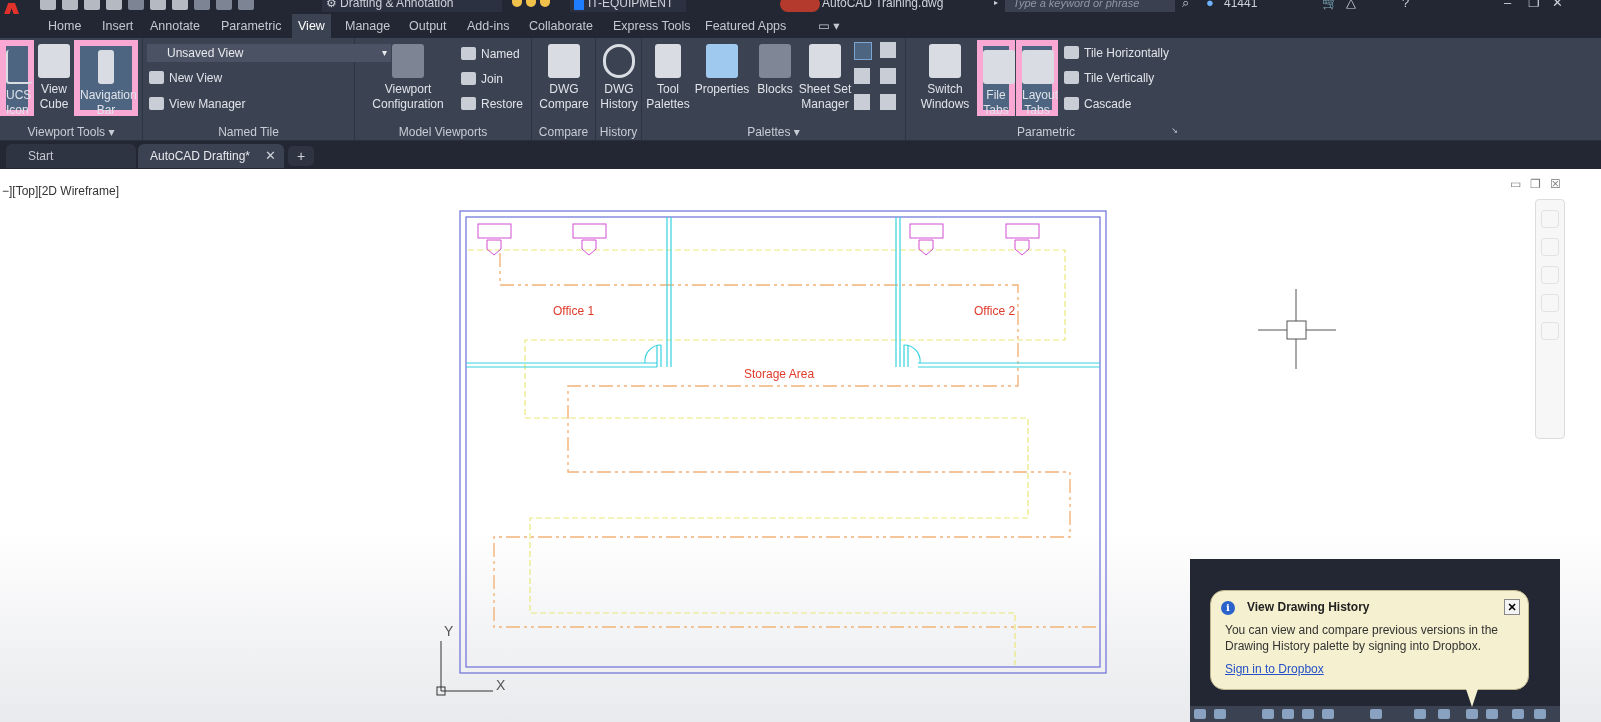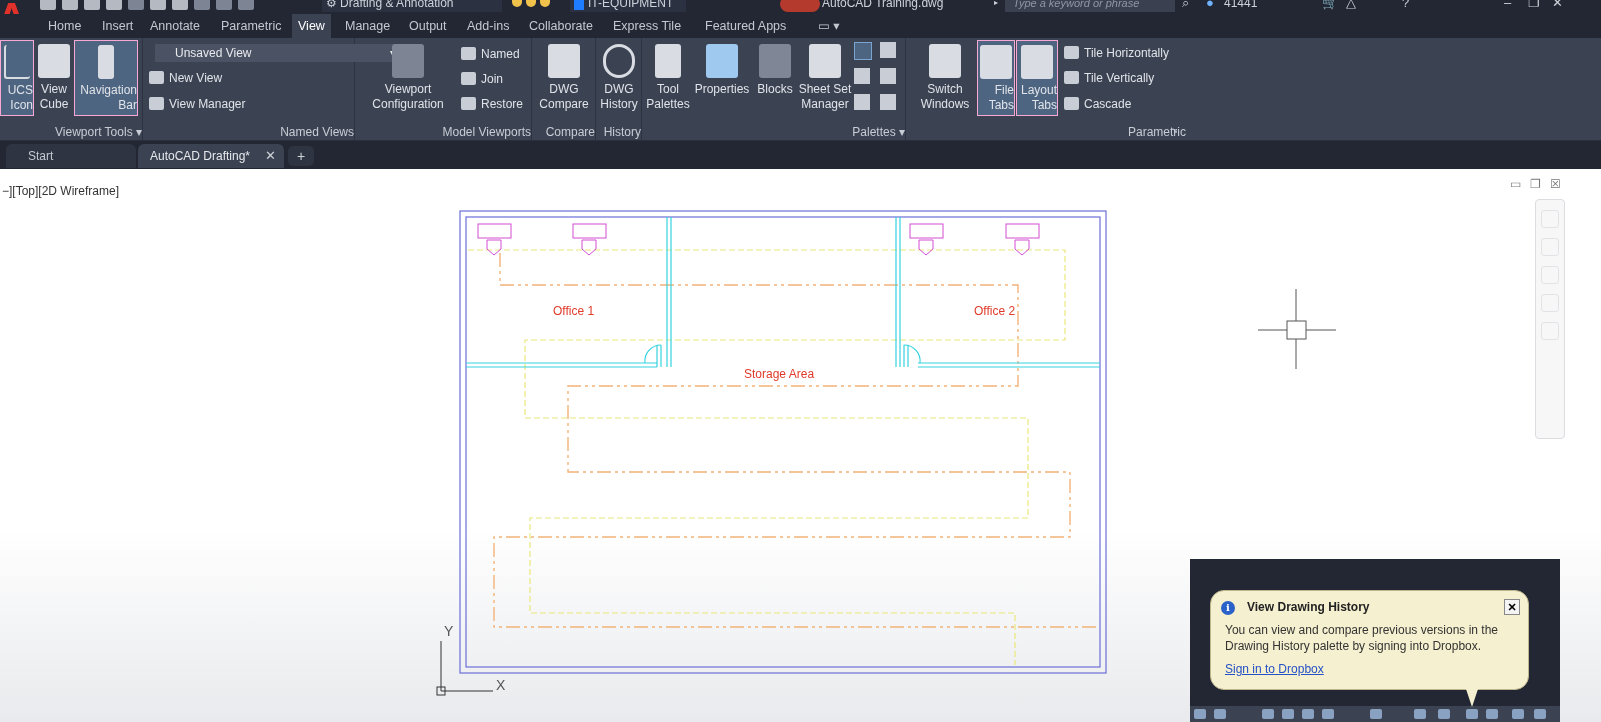--- a/index.html
+++ b/index.html
@@ -24,23 +24,23 @@
   .search-caret { position: absolute; left: 994px; top: -2px; color: #cdd2da; font-size: 8px; }
   .tr-icon { position: absolute; top: -6px; color: #cdd2da; font-size: 13px; line-height: 18px; }
   .user-name { position: absolute; left: 1224px; top: -6px; color: #cdd2da; font-size: 12px; line-height: 18px; }
 
   .mtab { position: absolute; top: 14px; height: 24px; line-height: 24px; color: #c3c8d1; font-size: 12.5px; padding: 0 6px; }
   .mtab.active { background: #3b4252; color: #fff; }
 
   
   #ribbon { position: absolute; left: 0; top: 38px; width: 1601px; height: 103px; background: #3b4353; border-bottom: 1px solid #2a2f3a; }
   .panel { position: absolute; top: 0; height: 103px; border-right: 1px solid #2d3340; }
-  .plabel { position: absolute; bottom: 2px; left: 0; right: 0; text-align: right; color: #c8ccd4; font-size: 12px; }
+  .plabel { position: absolute; bottom: 2px; left: 0; right: 0; text-align: center; color: #c8ccd4; font-size: 12px; }
   .bigbtn { position: absolute; top: 2px; height: 76px; text-align: center; color: #e0e3e8; font-size: 12px; line-height: 15px; }
-  .bigbtn.sel { background: #4e6582; border: 1px solid #f9a8d4; text-align: right; }
+  .bigbtn.sel { background: #4e6582; border: 6px solid #f9a8d4; }
   .bigbtn .ic { margin: 4px auto 4px; width: 32px; height: 34px; background: #d9dde3; border-radius: 3px; }
   .smbtn { position: absolute; height: 20px; line-height: 20px; color: #e0e3e8; font-size: 12px; padding-left: 22px; white-space: nowrap; }
   .smbtn::before { content: ""; position: absolute; left: 2px; top: 3px; width: 15px; height: 13px; background: #c9ced6; border-radius: 2px; }
   .dropdown { position: absolute; height: 18px; background: #4a5263; color: #e8eaee; font-size: 12px; line-height: 18px; padding-left: 20px; }
   .dropdown::after { content: "▾"; position: absolute; right: 4px; top: 0; font-size: 10px; }
 
   
   #filetabs { position: absolute; left: 0; top: 141px; width: 1601px; height: 28px; background: #222733; }
   .ftab { position: absolute; top: 3px; height: 24px; line-height: 24px; color: #c3c8d1; font-size: 12px; padding-left: 22px; background: #2e3442; border-radius: 6px 6px 0 0; }
   .ftab.active { background: #3b4252; color: #e6e8ec; }
@@ -111,21 +111,21 @@
   <div id="menutabs"></div>
   <div class="mtab" style="left:42px">Home</div>
   <div class="mtab" style="left:96px">Insert</div>
   <div class="mtab" style="left:144px">Annotate</div>
   <div class="mtab" style="left:215px">Parametric</div>
   <div class="mtab active" style="left:292px">View</div>
   <div class="mtab" style="left:339px">Manage</div>
   <div class="mtab" style="left:403px">Output</div>
   <div class="mtab" style="left:461px">Add-ins</div>
   <div class="mtab" style="left:523px">Collaborate</div>
-  <div class="mtab" style="left:607px">Express Tile</div>
+  <div class="mtab" style="left:607px">Express Tools</div>
   <div class="mtab" style="left:699px">Featured Apps</div>
   <div class="mtab" style="left:812px">▭ ▾</div>
 
   <div id="ribbon">
 
     <div class="panel" style="left:0;width:143px">
       <div class="bigbtn sel" style="left:0;width:34px">
         <div class="ic" style="width:26px;background:none;border-left:2px solid #d9dde3;border-bottom:2px solid #d9dde3"></div>
         <div>UCS</div>
         <div>Icon</div>
@@ -137,24 +137,24 @@
       </div>
       <div class="bigbtn sel" style="left:74px;width:64px">
         <div class="ic" style="width:16px"></div>
         <div>Navigation</div>
         <div>Bar</div>
       </div>
       <div class="plabel"><span>Viewport Tools</span> ▾</div>
     </div>
 
     <div class="panel" style="left:143px;width:212px">
-      <div class="dropdown" style="left:12px;top:6px;width:244px">Unsaved View</div>
+      <div class="dropdown" style="left:4px;top:6px;width:244px">Unsaved View</div>
       <div class="smbtn" style="left:4px;top:30px">New View</div>
       <div class="smbtn" style="left:4px;top:56px">View Manager</div>
-      <div class="plabel">Named Views</div>
+      <div class="plabel">Named Tile</div>
     </div>
 
     <div class="panel" style="left:355px;width:177px">
       <div class="bigbtn" style="left:8px;width:90px">
         <div class="ic" style="background:#7d8595"></div>
         <div>Viewport</div>
         <div>Configuration</div>
       </div>
       <div class="smbtn" style="left:104px;top:6px">Named</div>
       <div class="smbtn" style="left:104px;top:31px">Join</div>

